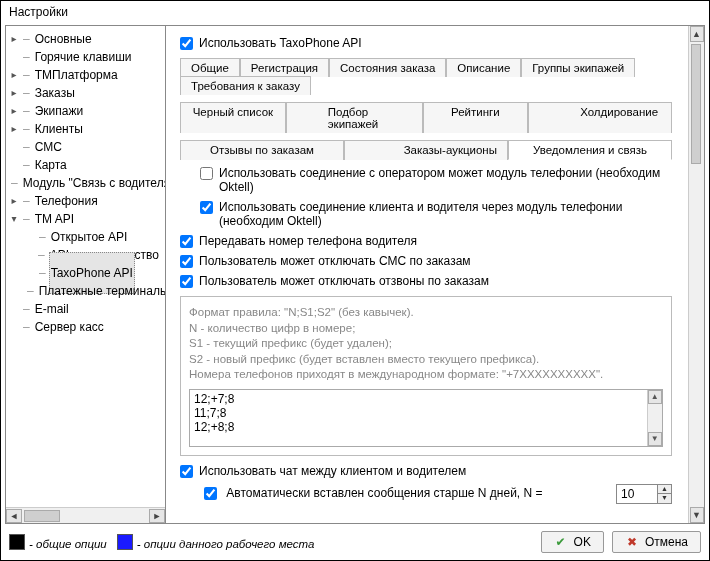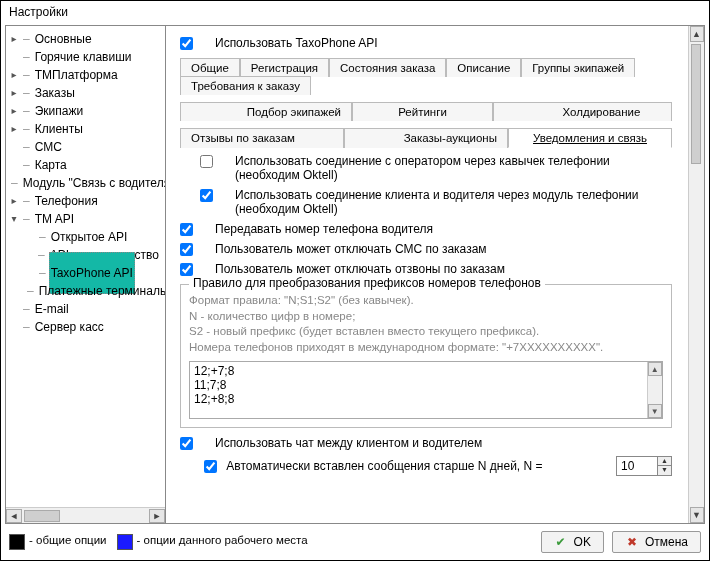--- a/index.html
+++ b/index.html
@@ -50,21 +50,21 @@
     line-height: 12px;
   }
   .tree-row .dash {
     color: #999;
     padding: 0 3px;
   }
   .tree-row .label {
     padding: 0 2px;
   }
   .tree-row.selected .label {
-    background: #14b8a6;
+    background: #e5e5e5;
     border: 1px dotted #888;
     padding: 13px 1px;
   }
   .indent-0 { padding-left: 2px; }
   .indent-1 { padding-left: 18px; }
   .hscroll {
     position: absolute;
     bottom: 0; left: 0; right: 0;
     height: 16px;
     background: #f0f0f0;
@@ -113,21 +113,21 @@
   }
   .vscroll-r .track { flex:1; width:100%; position:relative; }
   .vscroll-r .thumb {
     position:absolute; top:2px; left:2px;
     width:10px; height:120px;
     background:#cfcfcf; border:1px solid #aaa;
   }
   .content-body {
     margin-right: 18px;
   }
-  .cb-row { display:flex; align-items:flex-start; margin: 2px 0; gap: 16px; }
+  .cb-row { display:flex; align-items:flex-start; margin: 2px 0; }
   .cb-row input[type=checkbox] { margin: 1px 6px 0 0; }
   .tabs-row {
     display:flex;
     flex-wrap: wrap;
     margin-top: 8px;
   }
   .tab {
     border:1px solid #bbb;
     border-bottom:none;
     background:#f6f6f6;
@@ -211,21 +211,21 @@
     position:absolute;
     left:4px; right:4px; bottom:4px;
     height:28px;
     display:flex;
     align-items:center;
     justify-content:space-between;
     padding: 0 4px;
     background:#fff;
   }
   .legend-items { display:flex; gap:10px; align-items:center; }
-  .legend-item { display:flex; align-items:flex-start; gap:4px; font-size:11.5px; }
+  .legend-item { display:flex; align-items:flex-end; gap:4px; font-size:11.5px;font-style:italic; }
   .legend-swatch { width:16px; height:16px; border:1px solid #555; }
   .footer-buttons { display:flex; gap:8px; }
   .btn {
     display:flex; align-items:center; gap:6px;
     border:1px solid #999; background:#f3f3f3;
     padding: 3px 12px; border-radius:2px;
     font-size:12px;
   }
   .btn .ico { width:14px; height:14px; display:flex; align-items:center; justify-content:center; }
 </style>
@@ -341,34 +341,35 @@
 
       <div class="tabs-row" id="tabs-row1">
           <div class="tab">Общие</div>
           <div class="tab">Регистрация</div>
           <div class="tab">Состояния заказа</div>
           <div class="tab">Описание</div>
           <div class="tab">Группы экипажей</div>
           <div class="tab">Требования к заказу</div>
         </div>
       <div class="tabs-row" id="tabs-row2">
-          <div class="tab" style="flex: 1 1 0%; text-align: right; padding-left: 41px;">Подбор экипажей</div>
+          <div class="tab" style="flex: 1 1 0%; text-align: center;">Черный список</div>
+          <div class="tab" style="flex: 1 1 0%; text-align: left; padding-left: 41px;">Подбор экипажей</div>
           <div class="tab" style="flex: 1 1 0%; text-align: center;">Рейтинги</div>
           <div class="tab" style="flex: 1 1 0%; text-align: center; padding-left: 48px;">Холдирование</div>
         </div>
       <div class="tabs-row" id="tabs-row3">
-          <div class="tab" style="flex: 1 1 0%; text-align: left;">Отзывы по заказам</div>
+          <div class="tab" style="flex: 1 1 0%; text-align: center;">Отзывы по заказам</div>
           <div class="tab" style="flex: 1 1 0%; text-align: right;">Заказы-аукционы</div>
-          <div class="tab active" style="flex: 1 1 0%; text-align: center; text-decoration: underline;">Уведомления и связь</div>
+          <div class="tab active" style="flex: 1 1 0%; text-align: center;">Уведомления и связь</div>
         </div>
       <div class="tabs-border"></div>
 
       <div class="field-block indented cb-row">
         <input type="checkbox" style="">
-        <span>Использовать соединение с оператором через кавычек телефонии (необходим Oktell)</span>
+        <span>Использовать соединение с оператором может модуль телефонии (необходим Oktell)</span>
       </div>
       <div class="field-block indented cb-row">
         <input type="checkbox" checked="" style="">
         <span>Использовать соединение клиента и водителя через модуль телефонии (необходим Oktell)</span>
       </div>
       <div class="field-block cb-row">
         <input type="checkbox" checked="" style="">
         <span>Передавать номер телефона водителя</span>
       </div>
 
@@ -376,24 +377,24 @@
       <div class="field-block cb-row">
         <input type="checkbox" checked="" style="">
         <span>Пользователь может отключать СМС по заказам</span>
       </div>
       <div class="field-block cb-row">
         <input type="checkbox" checked="" style="">
         <span>Пользователь может отключать отзвоны по заказам</span>
       </div>
 
       <div class="groupbox">
-        <span class="legend">Правило для преобразования префиксов номеров телефонов</span>
         <div class="hint" id="hint-lines">
             <div>Формат правила: "N;S1;S2" (без кавычек).</div>
             <div>N - количество цифр в номере;</div>
+            <div>S1 - текущий префикс (будет удален);</div>
             <div>S2 - новый префикс (будет вставлен вместо текущего префикса).</div>
             <div>Номера телефонов приходят в международном формате: "+7XXXXXXXXXX".</div>
           </div>
         <div class="rule-textarea-wrap">
           <textarea class="rule-textarea" id="rules-ta" style="">12;+7;8
 11;7;8
 12;+8;8</textarea>
           <div class="ta-scroll">
             <div class="arrow">▲</div>
             <div class="arrow">▼</div>

